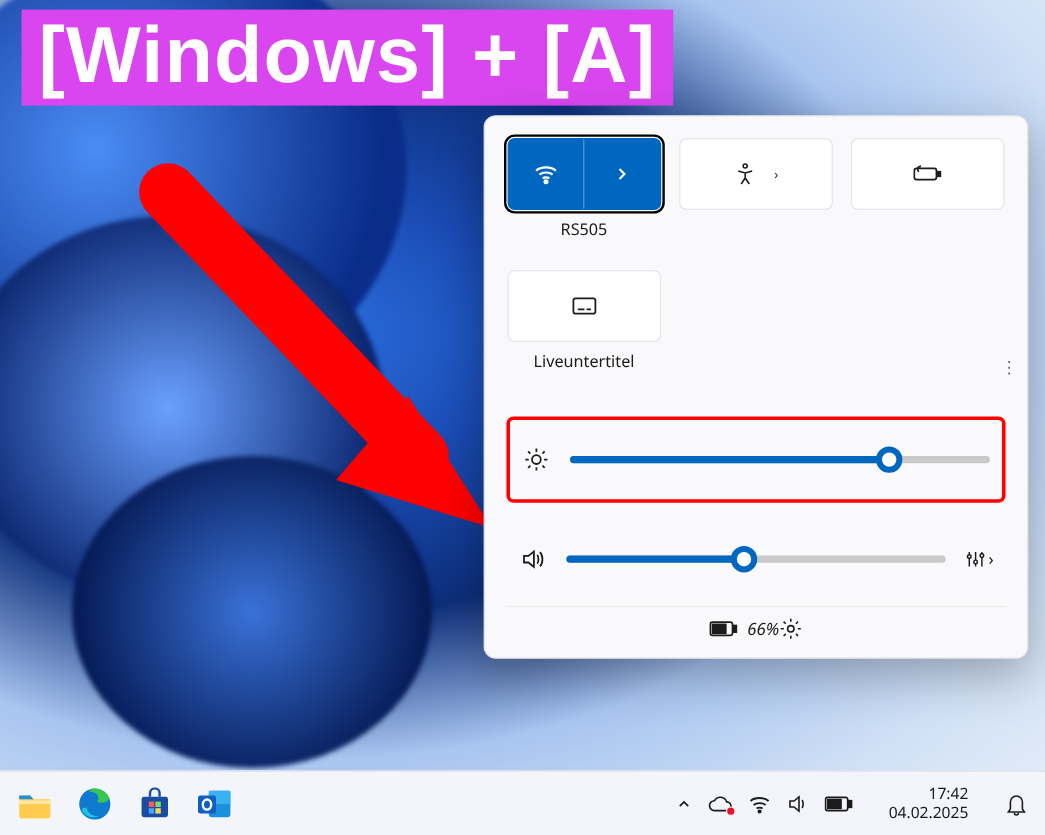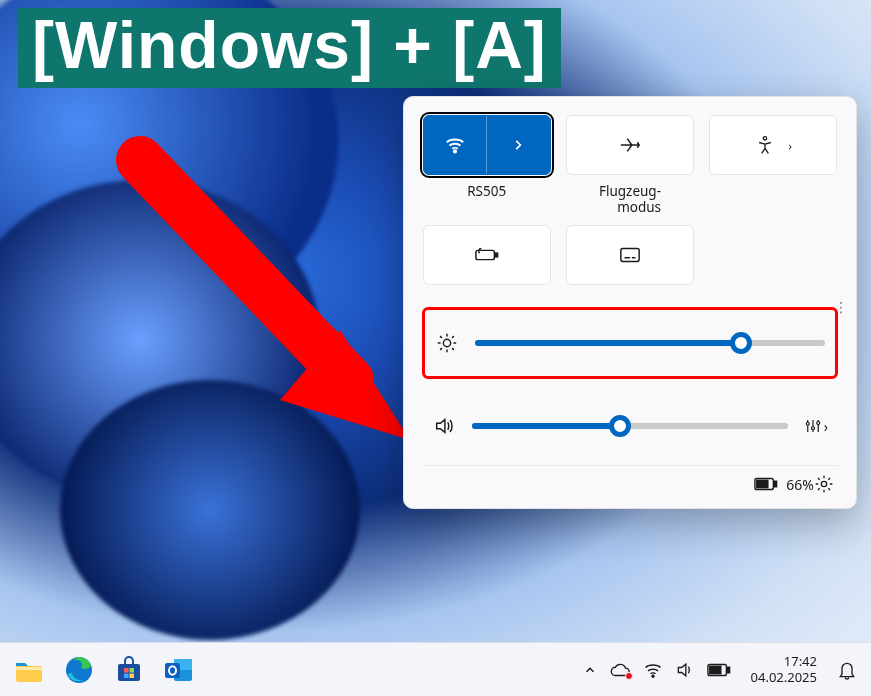--- a/index.html
+++ b/index.html
@@ -10,21 +10,21 @@
   }
   
   .blob { position: absolute; border-radius: 50%; filter: blur(2px); }
   .b1 { width: 420px; height: 380px; left: -80px; top: -40px; background: radial-gradient(circle at 40% 40%, #4a8cf5, #0a2d8a 70%); transform: rotate(-15deg); }
   .b2 { width: 360px; height: 320px; left: -40px; top: 180px; background: radial-gradient(circle at 50% 50%, #6aa0ff, #08226b 75%); }
   .b3 { width: 300px; height: 260px; left: 60px; top: 380px; background: radial-gradient(circle at 50% 50%, #3a72d8, #051a55 75%); }
 
   
   .shortcut-overlay {
     position: absolute; left: 18px; top: 8px;
-    background: #0f766e; color: #fff;
+    background: #d946ef; color: #fff;
     font-size: 66px; font-weight: 700; letter-spacing: 1px;
     padding: 4px 14px 10px 14px; line-height: 1;
     font-family: Arial, Helvetica, sans-serif;
   }
 
   
   .arrow-svg { position: absolute; left: 70px; top: 130px; width: 360px; height: 360px; pointer-events: none; }
 
   
   .panel {
@@ -64,36 +64,36 @@
   }
   .slider-fill { position: absolute; left: 0; top: 0; height: 100%; background: #0067c0; border-radius: 3px; }
   .slider-thumb {
     position: absolute; top: 50%; width: 22px; height: 22px; border-radius: 50%;
     background: #fff; border: 5px solid #0067c0; transform: translate(-50%, -50%);
     cursor: pointer;
   }
   .slider-extra { display: flex; align-items: center; gap: 2px; color: #1b1b1b; cursor: pointer; font-size:14px; }
 
   .panel-footer {
-    display: flex; align-items: center; justify-content: flex-end;
-    margin-top: 14px; padding: 8px 4px 2px 4px; border-top: 1px solid #eaeaea;
+    display: flex; align-items: center; justify-content: center;
+    margin-top: 14px; padding: 8px 4px 2px 4px; border-top: 1px solid #eaeaea; font-style: italic;
   }
   .battery-box { display: flex; align-items: center; gap: 8px; font-size: 14px; color: #1b1b1b; cursor: pointer; }
   .gear { cursor: pointer; color: #1b1b1b; }
 
   
   .taskbar {
     position: absolute; left: 0; right: 0; bottom: 0; height: 54px;
     background: #f3f5fa; border-top: 1px solid #d9dde4;
     display: flex; align-items: center; justify-content: space-between;
     padding: 0 14px 0 6px;
   }
   .tb-left { display: flex; align-items: center; gap: 4px; }
   .tb-btn { width: 46px; height: 46px; display: flex; align-items: center; justify-content: center; border-radius: 4px; cursor: pointer; }
-  .tb-right { display: flex; align-items: center; gap: 20px; color: #1b1b1b; }
+  .tb-right { display: flex; align-items: center; gap: 30px; color: #1b1b1b; }
   .tray-icons { display: flex; align-items: center; gap: 12px; }
   .tray-icons .ico { cursor: pointer; display:flex; align-items:center; }
   .clock { text-align: right; font-size: 13px; line-height: 1.2; cursor: pointer; }
   .bell { cursor: pointer; }
 
   svg { display: block; }
 </style>
 </head>
 <body>
 
@@ -126,29 +126,20 @@
         <div class="seg">
           <svg width="14" height="14" viewBox="0 0 24 24" fill="none" stroke="#fff" stroke-width="3">
               <path d="M9 5l7 7-7 7"></path>
             </svg>
         </div>
       </div>
       <div class="tile-label">RS505</div>
     </div>
 
 
-    <div class="tile">
-      <div class="tile-btn">
-        <svg width="22" height="22" viewBox="0 0 24 24" fill="none" stroke="#1b1b1b" stroke-width="1.6">
-          <path d="M2 12 L22 12 M14 12 L9 5 M14 12 L9 19 M20 9 L22 12 L20 15"></path>
-        </svg>
-      </div>
-      <div class="tile-label" style="white-space:pre-line">Flugzeug-
-modus</div>
-    </div>
 
     <div class="tile">
       <div class="tile-btn">
         <svg width="20" height="20" viewBox="0 0 24 24" fill="none" stroke="#1b1b1b" stroke-width="1.6">
           <circle cx="12" cy="4" r="2"></circle>
             <path d="M5 9 L12 11 L19 9 M12 11 L12 16 M12 16 L8 22 M12 16 L16 22"></path>
         </svg>
         <span class="mini-chev">›</span>
       </div>
     </div>
@@ -164,20 +155,21 @@
     </div>
 
     <div class="tile">
       <div class="tile-btn">
         <svg width="22" height="18" viewBox="0 0 24 18" fill="none" stroke="#1b1b1b" stroke-width="1.6">
           <rect x="2" y="2" width="20" height="14" rx="2"></rect>
             <line x1="6" y1="12" x2="12" y2="12"></line>
             <line x1="14" y1="12" x2="18" y2="12"></line>
         </svg>
       </div>
+      <div class="tile-label">Liveuntertitel</div>
     </div>
 
   </div>
 
   <div class="edit-dots">⋮</div>
 
   <div class="slider-row highlight">
     <div class="slider-icon">
       <svg width="22" height="22" viewBox="0 0 24 24" fill="none" stroke="#1b1b1b" stroke-width="1.6">
         <circle cx="12" cy="12" r="4"></circle>

